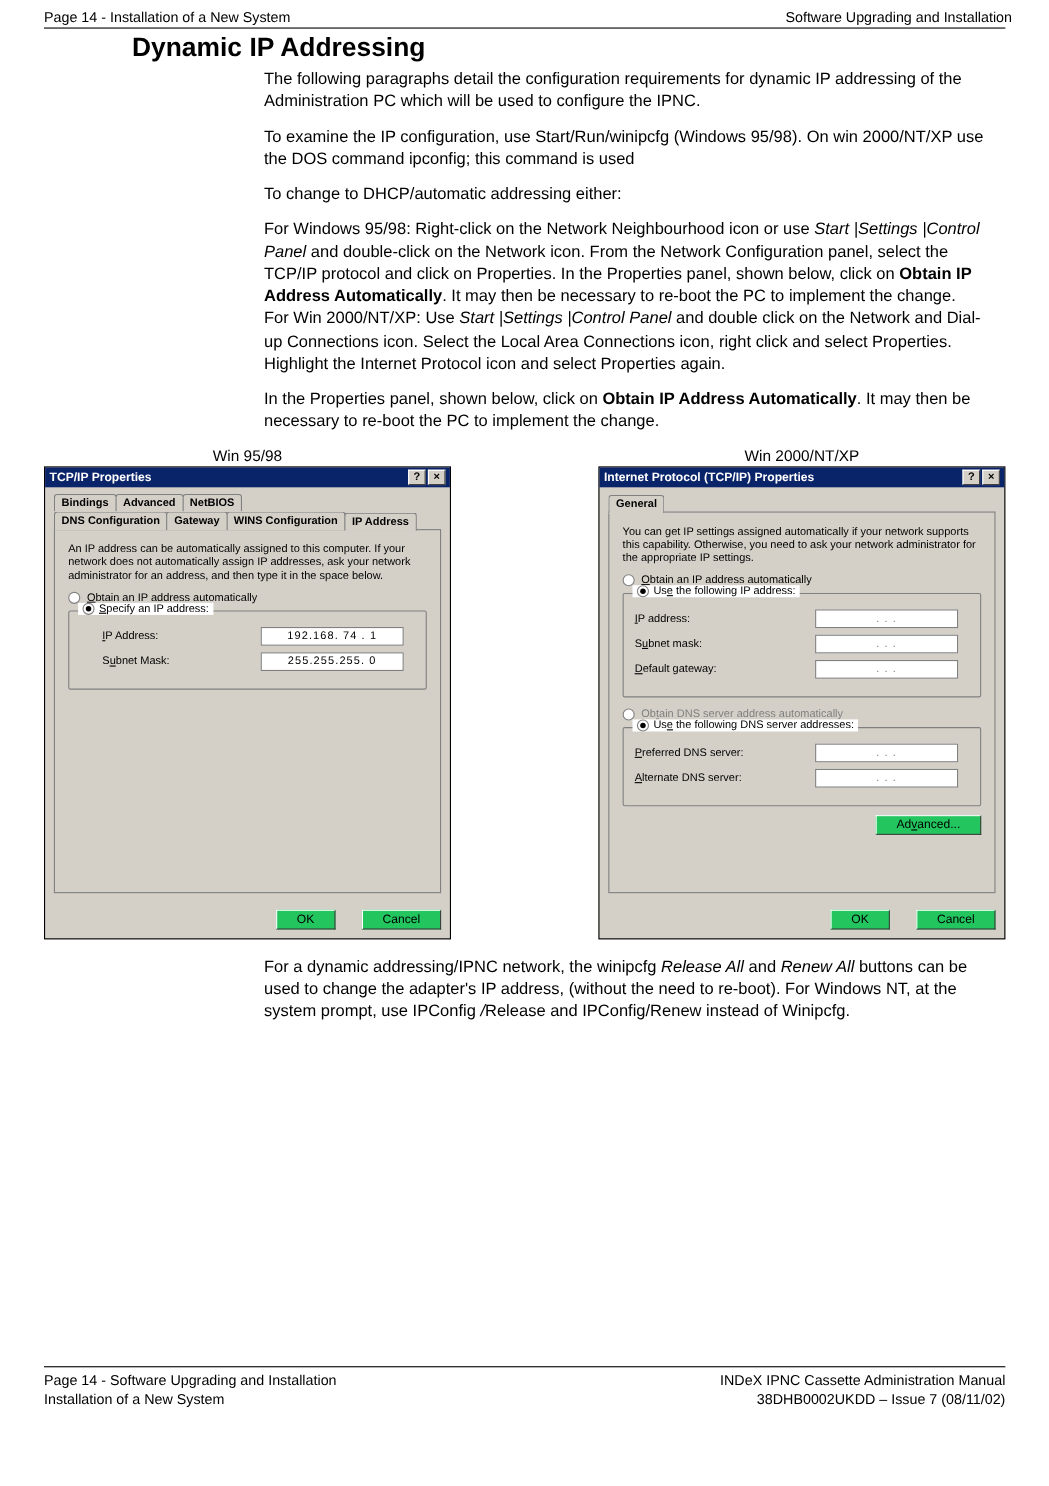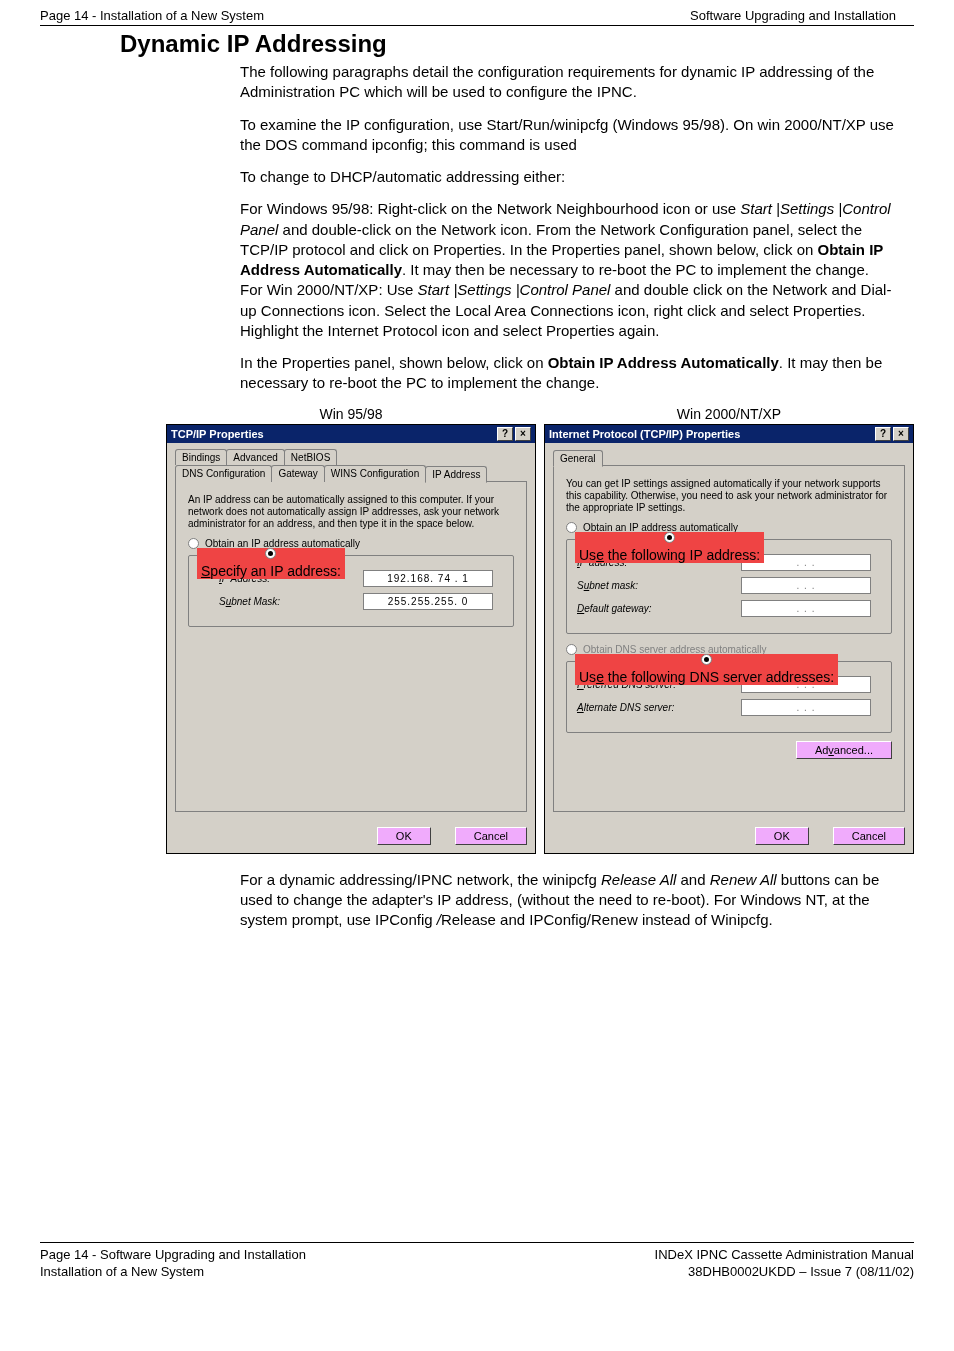--- a/index.html
+++ b/index.html
@@ -7,21 +7,21 @@
   font-family: Arial, Helvetica, sans-serif;
   background: #fff;
   color: #000;
   width: 954px;
   margin: 0 auto;
   font-size: 15px;
 }
 .page-header {
   display: flex;
   justify-content: space-between;
-  padding: 8px 58px 2px 40px;
+  padding: 8px 34px 2px 40px;
   font-size: 13px;
   align-items: center;
 }
 .hr-top {
   border: none;
   border-top: 1px solid #000;
   margin: 0 40px 4px 40px;
 }
 .content {
   padding: 0 40px 40px 40px;
@@ -36,21 +36,21 @@
   margin-left: 200px;
   margin-right: 20px;
 }
 .body-text p {
   margin-bottom: 12px;
   line-height: 1.35;
 }
 .body-text .tight { margin-bottom: 0; }
 .dialog-row {
   display: flex;
-  justify-content: flex-end;
+  justify-content: space-between;
   gap: 8px;
   margin: 4px 0 16px 0;
 }
 .dialog-col { width: 370px; }
 .dlg-caption {
   text-align: center;
   font-size: 14px;
   margin-bottom: 2px;
 }
 .dialog {
@@ -85,21 +85,21 @@
   font-size: 10px;
   margin-left: 2px;
   font-weight: bold;
 }
 .dlg-body {
   padding: 6px 8px 8px 8px;
   flex: 1;
   display: flex;
   flex-direction: column;
 }
-.tabrow { display: flex; position: relative; z-index: 2; }
+.tabrow { display: flex; position: relative; z-index: 2; font-weight: bold; }
 .tab, .tab-active {
   border: 1px solid #808080;
   border-bottom: none;
   background: #d4d0c8;
   padding: 2px 6px;
   font-size: 10px;
   margin-right: -1px;
   position: relative;
   border-radius: 3px 3px 0 0;
   white-space: nowrap;
@@ -144,35 +144,34 @@
 .fieldset {
   border: 1px solid #808080;
   border-radius: 2px;
   padding: 8px 10px 10px 10px;
   margin-top: 4px;
   position: relative;
 }
 .fieldset .legend {
   position: absolute;
   top: -8px; left: 8px;
-  background: #ef4444;
+  background: #ffffff;
   padding: 0 4px;
-  font-size: 14px;
+  font-size: 10px;
   display: flex;
   align-items: center;
   gap: 4px;
-  flex-direction: column;
 }
 .ipfield-row {
   display: flex;
   align-items: center;
   margin: 6px 0;
   font-size: 10px;
 }
-.ipfield-row .lbl { width: 164px; font-style: italic; }
+.ipfield-row .lbl { width: 164px; }
 .ipbox {
   border: 1px solid #808080;
   background: #fff;
   padding: 2px 4px;
   width: 130px;
   font-family: Tahoma, Arial, sans-serif;
   font-size: 10px;
   letter-spacing: 1px;
   text-align: center;
 }
@@ -180,21 +179,21 @@
 .btn-row {
   display: flex;
   gap: 24px;
   justify-content: flex-end;
   padding: 6px 8px 8px 8px;
 }
 .win-btn {
   border: 1px solid #404040;
   border-top-color: #fff;
   border-left-color: #fff;
-  background: #f0abfc;
+  background: #22c55e;
   padding: 2px 18px;
   font-size: 11px;
   font-family: Tahoma, Arial, sans-serif;
 }
 .disabled-text { color: #808080; }
 .underline { text-decoration: underline; }
 .footer-hr {
   border: none;
   border-top: 1px solid #000;
   margin: 0 40px;

